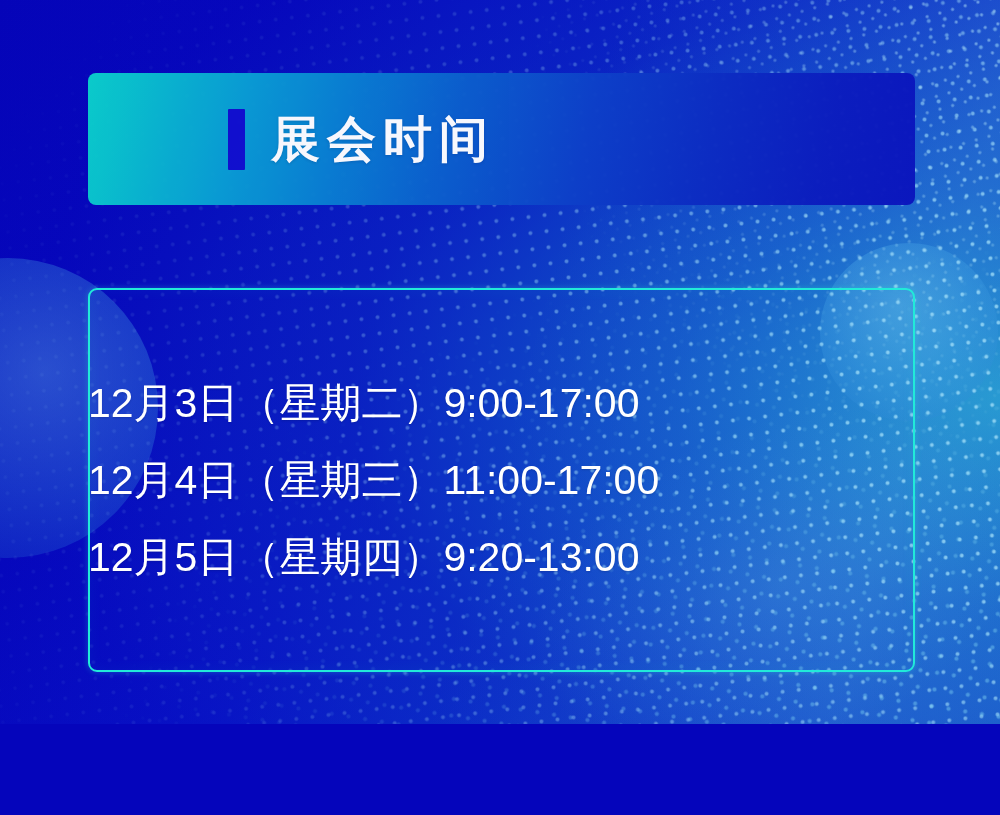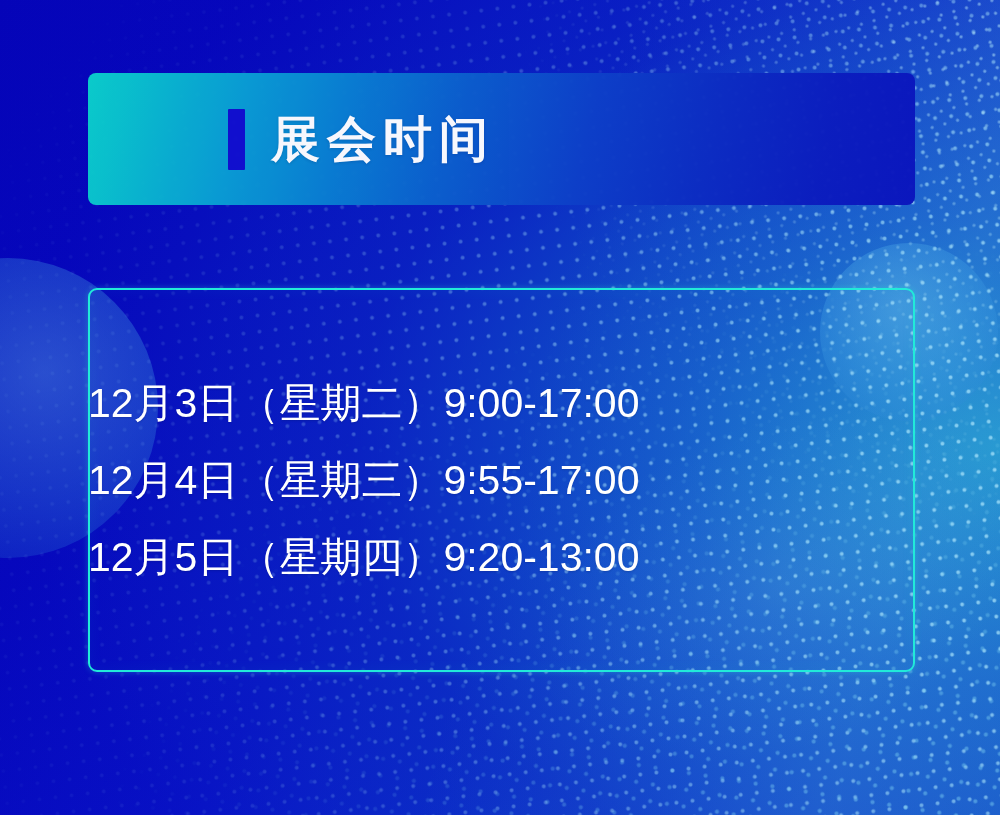--- a/index.html
+++ b/index.html
@@ -9,21 +9,21 @@
     background: #0505bb;
   }
   body {
     font-family: "Liberation Sans", "DejaVu Sans", sans-serif;
   }
 
   
   #poster {
     position: relative;
     width: 1000px;
-    height: 815px;
+    height: 724px;
     overflow: hidden;
     background: #701a75;
   }
 
   
   .bg-base {
     position: absolute;
     inset: 0;
     background:
       radial-gradient(135% 120% at 100% 55%,
@@ -241,17 +241,17 @@
     <div class="banner-title-row">
       <div class="accent-bar"></div>
       <div class="banner-title">展会时间</div>
     </div>
   </div>
 
   <div class="frame"></div>
 
   <div class="schedule">
     <div class="schedule-line">12月3日（星期二）9:00-17:00</div>
-    <div class="schedule-line">12月4日（星期三）9:55-17:00</div>
+    <div class="schedule-line">12月4日（星期三）11:00-17:00</div>
     <div class="schedule-line">12月5日（星期四）9:20-13:00</div>
   </div>
 
 </div>
 
 </body></html>

